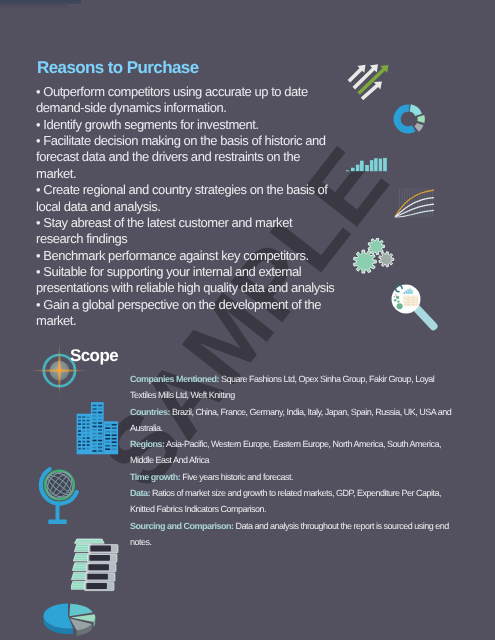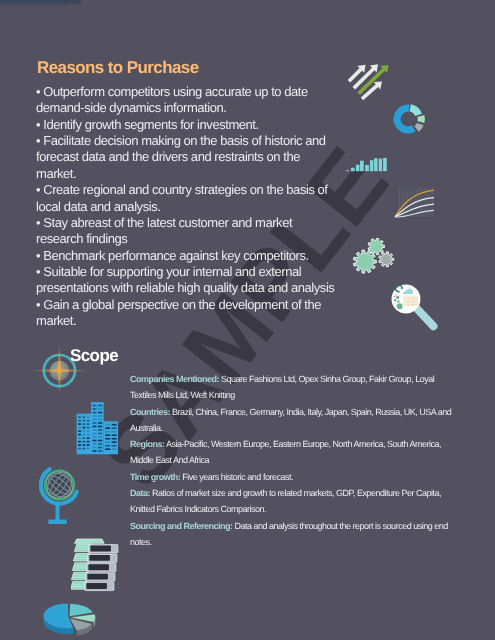--- a/index.html
+++ b/index.html
@@ -4,21 +4,21 @@
 <style>
   html,body{margin:0;padding:0;background:#53515f;}
   body{width:495px;height:640px;overflow:hidden;}
   .page{position:relative;width:495px;height:640px;background:#53515f;overflow:hidden;
         font-family:"Liberation Sans",sans-serif;-webkit-font-smoothing:antialiased;text-rendering:geometricPrecision;}
   .topband{position:absolute;left:0;top:0;width:81px;height:4px;
            background:linear-gradient(180deg,#3a4457 0%,#414b5e 100%);}
   .topband2{position:absolute;left:0;top:4px;width:67px;height:4px;
            background:linear-gradient(180deg,#4d4759 0%,#524f5e 100%);}
   .wm{position:absolute;left:0;top:0;width:495px;height:640px;}
-  .title{position:absolute;left:37px;top:58px;font-size:17px;font-weight:bold;color:#fdba74;
+  .title{position:absolute;left:37px;top:58px;font-size:17px;font-weight:bold;color:#7dd3fc;
          letter-spacing:-0.6px;white-space:nowrap;}
   .bullets{position:absolute;left:36px;top:84px;width:303px;font-size:13px;letter-spacing:-0.45px;
            color:#ebebef;line-height:16.36px;}
   .bullets p{margin:0;}
   .scope-title{position:absolute;left:70px;top:346px;font-size:17px;font-weight:bold;color:#ffffff;
                letter-spacing:-0.6px;white-space:nowrap;}
   .scope{position:absolute;left:130px;top:371px;width:322px;font-size:9px;letter-spacing:-0.5px;
          color:#ebebef;line-height:16.3px;}
   .scope p{margin:0;}
   .lbl{color:#a9d4d6;font-weight:bold;}
@@ -307,15 +307,15 @@
       <p>• Suitable for supporting your internal and external presentations with reliable high quality data and analysis</p>
       <p>• Gain a global perspective on the development of the market.</p>
     </div>
   <div class="scope-title">Scope</div>
   <div class="scope" id="scope">
       <p><span class="lbl">Companies Mentioned:</span> Square Fashions Ltd, Opex Sinha Group, Fakir Group, Loyal Textiles Mills Ltd, Weft Knitting</p>
       <p><span class="lbl">Countries:</span> Brazil, China, France, Germany, India, Italy, Japan, Spain, Russia, UK, USA and Australia.</p>
       <p><span class="lbl">Regions:</span> Asia-Pacific, Western Europe, Eastern Europe, North America, South America, Middle East And Africa</p>
       <p><span class="lbl">Time growth:</span> Five years historic and forecast.</p>
       <p><span class="lbl">Data:</span> Ratios of market size and growth to related markets, GDP, Expenditure Per Capita, Knitted Fabrics Indicators Comparison.</p>
-      <p><span class="lbl">Sourcing and Referencing:</span> Data and analysis throughout the report is sourced using end notes.</p>
+      <p><span class="lbl">Sourcing and Comparison:</span> Data and analysis throughout the report is sourced using end notes.</p>
     </div>
 </div>
 
 </body></html>

